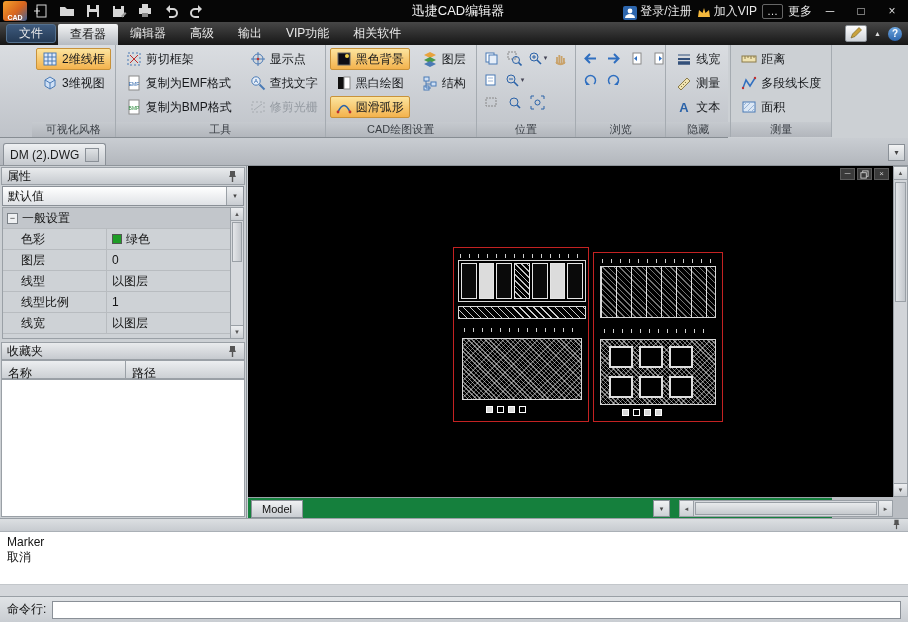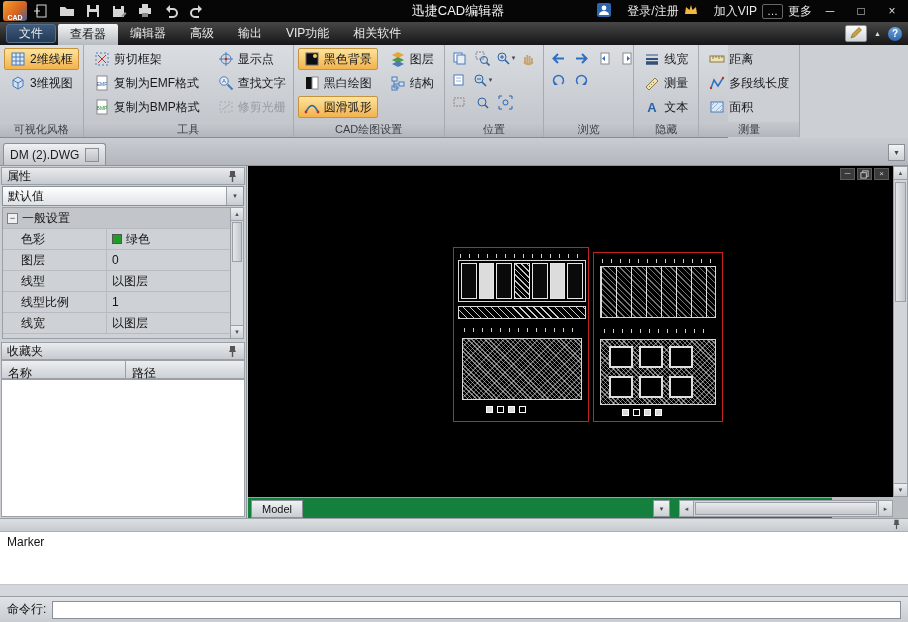--- a/index.html
+++ b/index.html
@@ -10,21 +10,21 @@
 
   
   .titlebar { position:absolute; top:0; left:0; width:908px; height:22px; background:#060606;
     display:flex; align-items:center; gap:2px; padding:0 3px; color:#e8e8e8; }
   .logo { width:24px; height:20px; border-radius:3px; background:linear-gradient(135deg,#f5a22d,#d8641e 55%,#40639a);
     color:#fff; font-size:7px; font-weight:bold; display:flex; align-items:flex-end; justify-content:center; }
   .tbtn { width:24px; height:20px; display:flex; align-items:center; justify-content:center; }
   .tbtn svg { width:15px; height:15px; display:block; }
   .tb-title { position:absolute; left:8px; right:0; text-align:center; font-size:13px; color:#f2f2f2; pointer-events:none; }
   .tb-right { margin-left:auto; display:flex; align-items:center; gap:5px; font-size:12px; z-index:1; }
-  .tb-chip { display:flex; align-items:flex-start; gap:16px; }
+  .tb-chip { display:flex; align-items:flex-end; gap:3px; }
   .ic12 { width:14px; height:14px; display:inline-flex; }
   .ic12 svg { width:14px; height:14px; display:block; }
   .dotsbox { border:1px solid #666; border-radius:2px; padding:0 4px; font-size:11px; line-height:13px; }
   .wbtn { width:26px; height:20px; display:flex; align-items:center; justify-content:center; font-size:12px; color:#ddd; }
 
   
   .menubar { position:absolute; top:22px; left:0; width:908px; height:23px;
     background:linear-gradient(#474747,#161616); display:flex; align-items:stretch; padding:0 4px; }
   .mitem { padding:0 12px; font-size:12px; color:#e9e9e9; display:flex; align-items:center; }
   .mitem.file { background:linear-gradient(#3e5a7d,#243a55); border:1px solid #54718f; border-radius:3px; margin:2px 2px;text-align:center; }
@@ -32,21 +32,21 @@
   .menu-right { margin-left:auto; display:flex; align-items:center; gap:7px; padding-right:2px; }
   .pencilbox { width:22px; height:17px; background:linear-gradient(#fdfdfd,#cfd3d8); border:1px solid #8b9197;
     border-radius:2px; display:flex; align-items:center; justify-content:center; }
   .pencilbox svg { width:12px; height:12px; }
   .caretbtn { color:#ddd; font-size:7px; }
   .helpdot { width:14px; height:14px; border-radius:50%; background:linear-gradient(#6fa7e0,#2d66ad);
     color:#fff; font-size:10px; font-weight:bold; display:flex; align-items:center; justify-content:center; }
 
   
   .ribbon { position:absolute; top:45px; left:0; width:728px; height:93px;
-    background:linear-gradient(#dadde1,#bfc3c9); border-bottom:1px solid #878d93; display:flex; }
+    background:linear-gradient(#dadde1,#bfc3c9); border-bottom:1px solid #878d93; display:flex;padding-left:32px; }
   .rgroup { position:relative; border-right:1px solid #a5abb1; padding:3px 4px 16px; }
   .g-visual{width:100px}.g-tools{width:210px}.g-cad{width:170px}.g-pos{width:132px}
   .g-browse{width:90px}.g-hide{width:88px}.g-meas{width:118px}
   .glabel { position:absolute; left:0; right:0; bottom:0; height:15px; line-height:14px; text-align:center;
     font-size:11px; color:#3a3f45; background:linear-gradient(#c6cacf,#b2b6bc); }
   .rcol { display:flex; flex-direction:column; gap:2px; }
   .rcols { display:flex; gap:6px; }
   .rrow { display:flex; gap:2px; align-items:center; }
   .rbtn { display:flex; align-items:center; gap:4px; height:22px; padding:0 5px; font-size:12px; color:#17191c;
     border:1px solid transparent; border-radius:2px; white-space:nowrap; }
@@ -805,20 +805,21 @@
     <div class="cmd-top">
       <button class="pin">
           <svg viewBox="0 0 13 13">
             <path d="M4 1h5v4l1 2H3l1-2z" fill="#555"></path>
             <path d="M6.5 7v5" stroke="#555" stroke-width="1.4"></path>
           </svg>
         </button>
     </div>
     <div class="cmd-body">
       <div>Marker</div>
+      <div>取消</div>
     </div>
     <div class="cmd-bottom"></div>
   </div>
 
   <div class="cmdbar">
     <span>命令行:</span>
     <input class="cmdinput" value="" style="">
   </div>
 
 </div>

